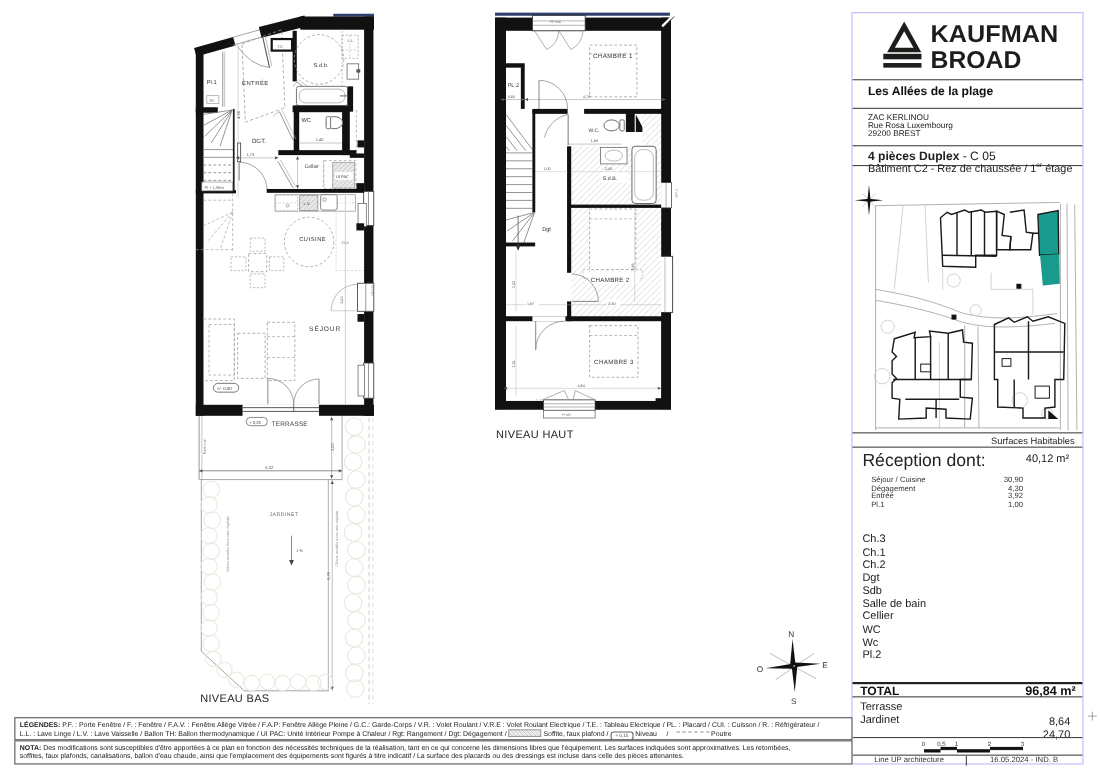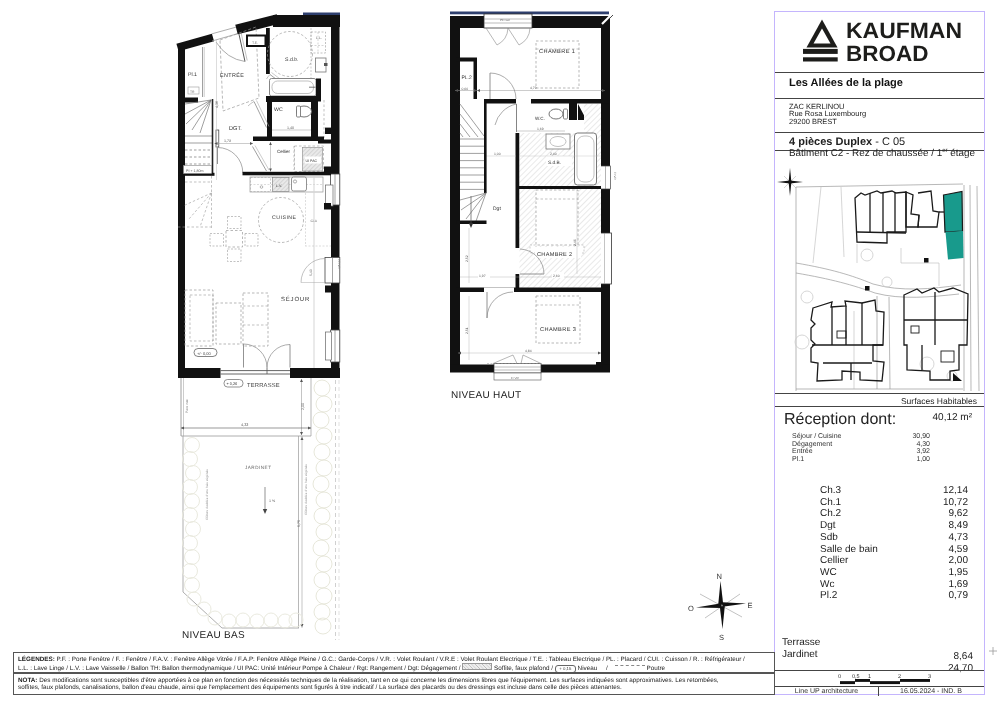--- a/index.html
+++ b/index.html
@@ -666,23 +666,26 @@
 <div class="abs" style="left:0;top:381px;width:209px;height:13.5px;border-top:1px solid #444;border-bottom:1px solid #444;box-sizing:border-box;">
 <div class="abs" style="right:7px;top:2px;font-size:8.5px;color:#222;">Surfaces Habitables</div>
 </div>
 
 <div class="abs" style="left:9px;top:399px;font-size:16px;color:#222;">Réception dont:</div>
 <div class="abs" style="right:12px;top:400px;font-size:10px;color:#222;">40,12 m²</div>
 
 <div class="abs" style="left:17px;top:421px;width:120px;font-size:7px;line-height:7.6px;color:#333;">Séjour / Cuisine<br>Dégagement<br>Entrée<br>Pl.1</div>
 <div class="abs" style="left:135px;top:421px;width:20px;font-size:7px;line-height:7.6px;color:#333;text-align:right;">30,90<br>4,30<br>3,92<br>1,00</div>
 
-<div class="abs" style="left:9px;top:473px;width:120px;font-size:10px;line-height:11.7px;color:#222;margin-left:36px;">Ch.3<br>Ch.1<br>Ch.2<br>Dgt<br>Sdb<br>Salle de bain<br>Cellier<br>WC<br>Wc<br>Pl.2</div>
-<div class="abs" style="left:140px;top:473px;width:53px;font-size:10px;line-height:11.7px;color:#222;text-align:right;">12,14<br>10,72<br>9,62<br>8,49<br>4,73<br>4,59<br>2,00<br>1,95<br>1,69<br>0,79</div>
-
+<div class="abs" style="left:9px;top:473px;width:120px;font-size:10px;line-height:11.7px;color:#222;">Ch.3<br>Ch.1<br>Ch.2<br>Dgt<br>Sdb<br>Salle de bain<br>Cellier<br>WC<br>Wc<br>Pl.2</div>
+
+<div class="abs" style="left:0;top:608px;width:209px;height:14px;border-top:2px solid #222;border-bottom:1px solid #444;box-sizing:border-box;">
+<div class="abs" style="left:7px;top:1px;font-size:11px;font-weight:bold;color:#111;">TOTAL</div>
+<div class="abs" style="right:6px;top:0.5px;font-size:11.5px;font-weight:bold;color:#111;">96,84 m²</div>
+</div>
 
 <div class="abs" style="left:7px;top:625px;font-size:10px;line-height:12px;color:#222;">Terrasse<br>Jardinet</div>
 <div class="abs" style="left:140px;top:639px;width:58px;font-size:10px;line-height:12px;color:#222;text-align:right;">8,64<br>24,70</div>
 
 <div class="abs" style="left:0;top:658px;width:209px;height:15.5px;border-top:1px solid #444;box-sizing:border-box;">
 <svg width="209" height="15" viewBox="774 659 209 15">
 <g font-size="5.5" fill="#333">
 <text x="837" y="666">0</text>
             <text x="851" y="666">0,5</text>
             <text x="867" y="666">1</text>

